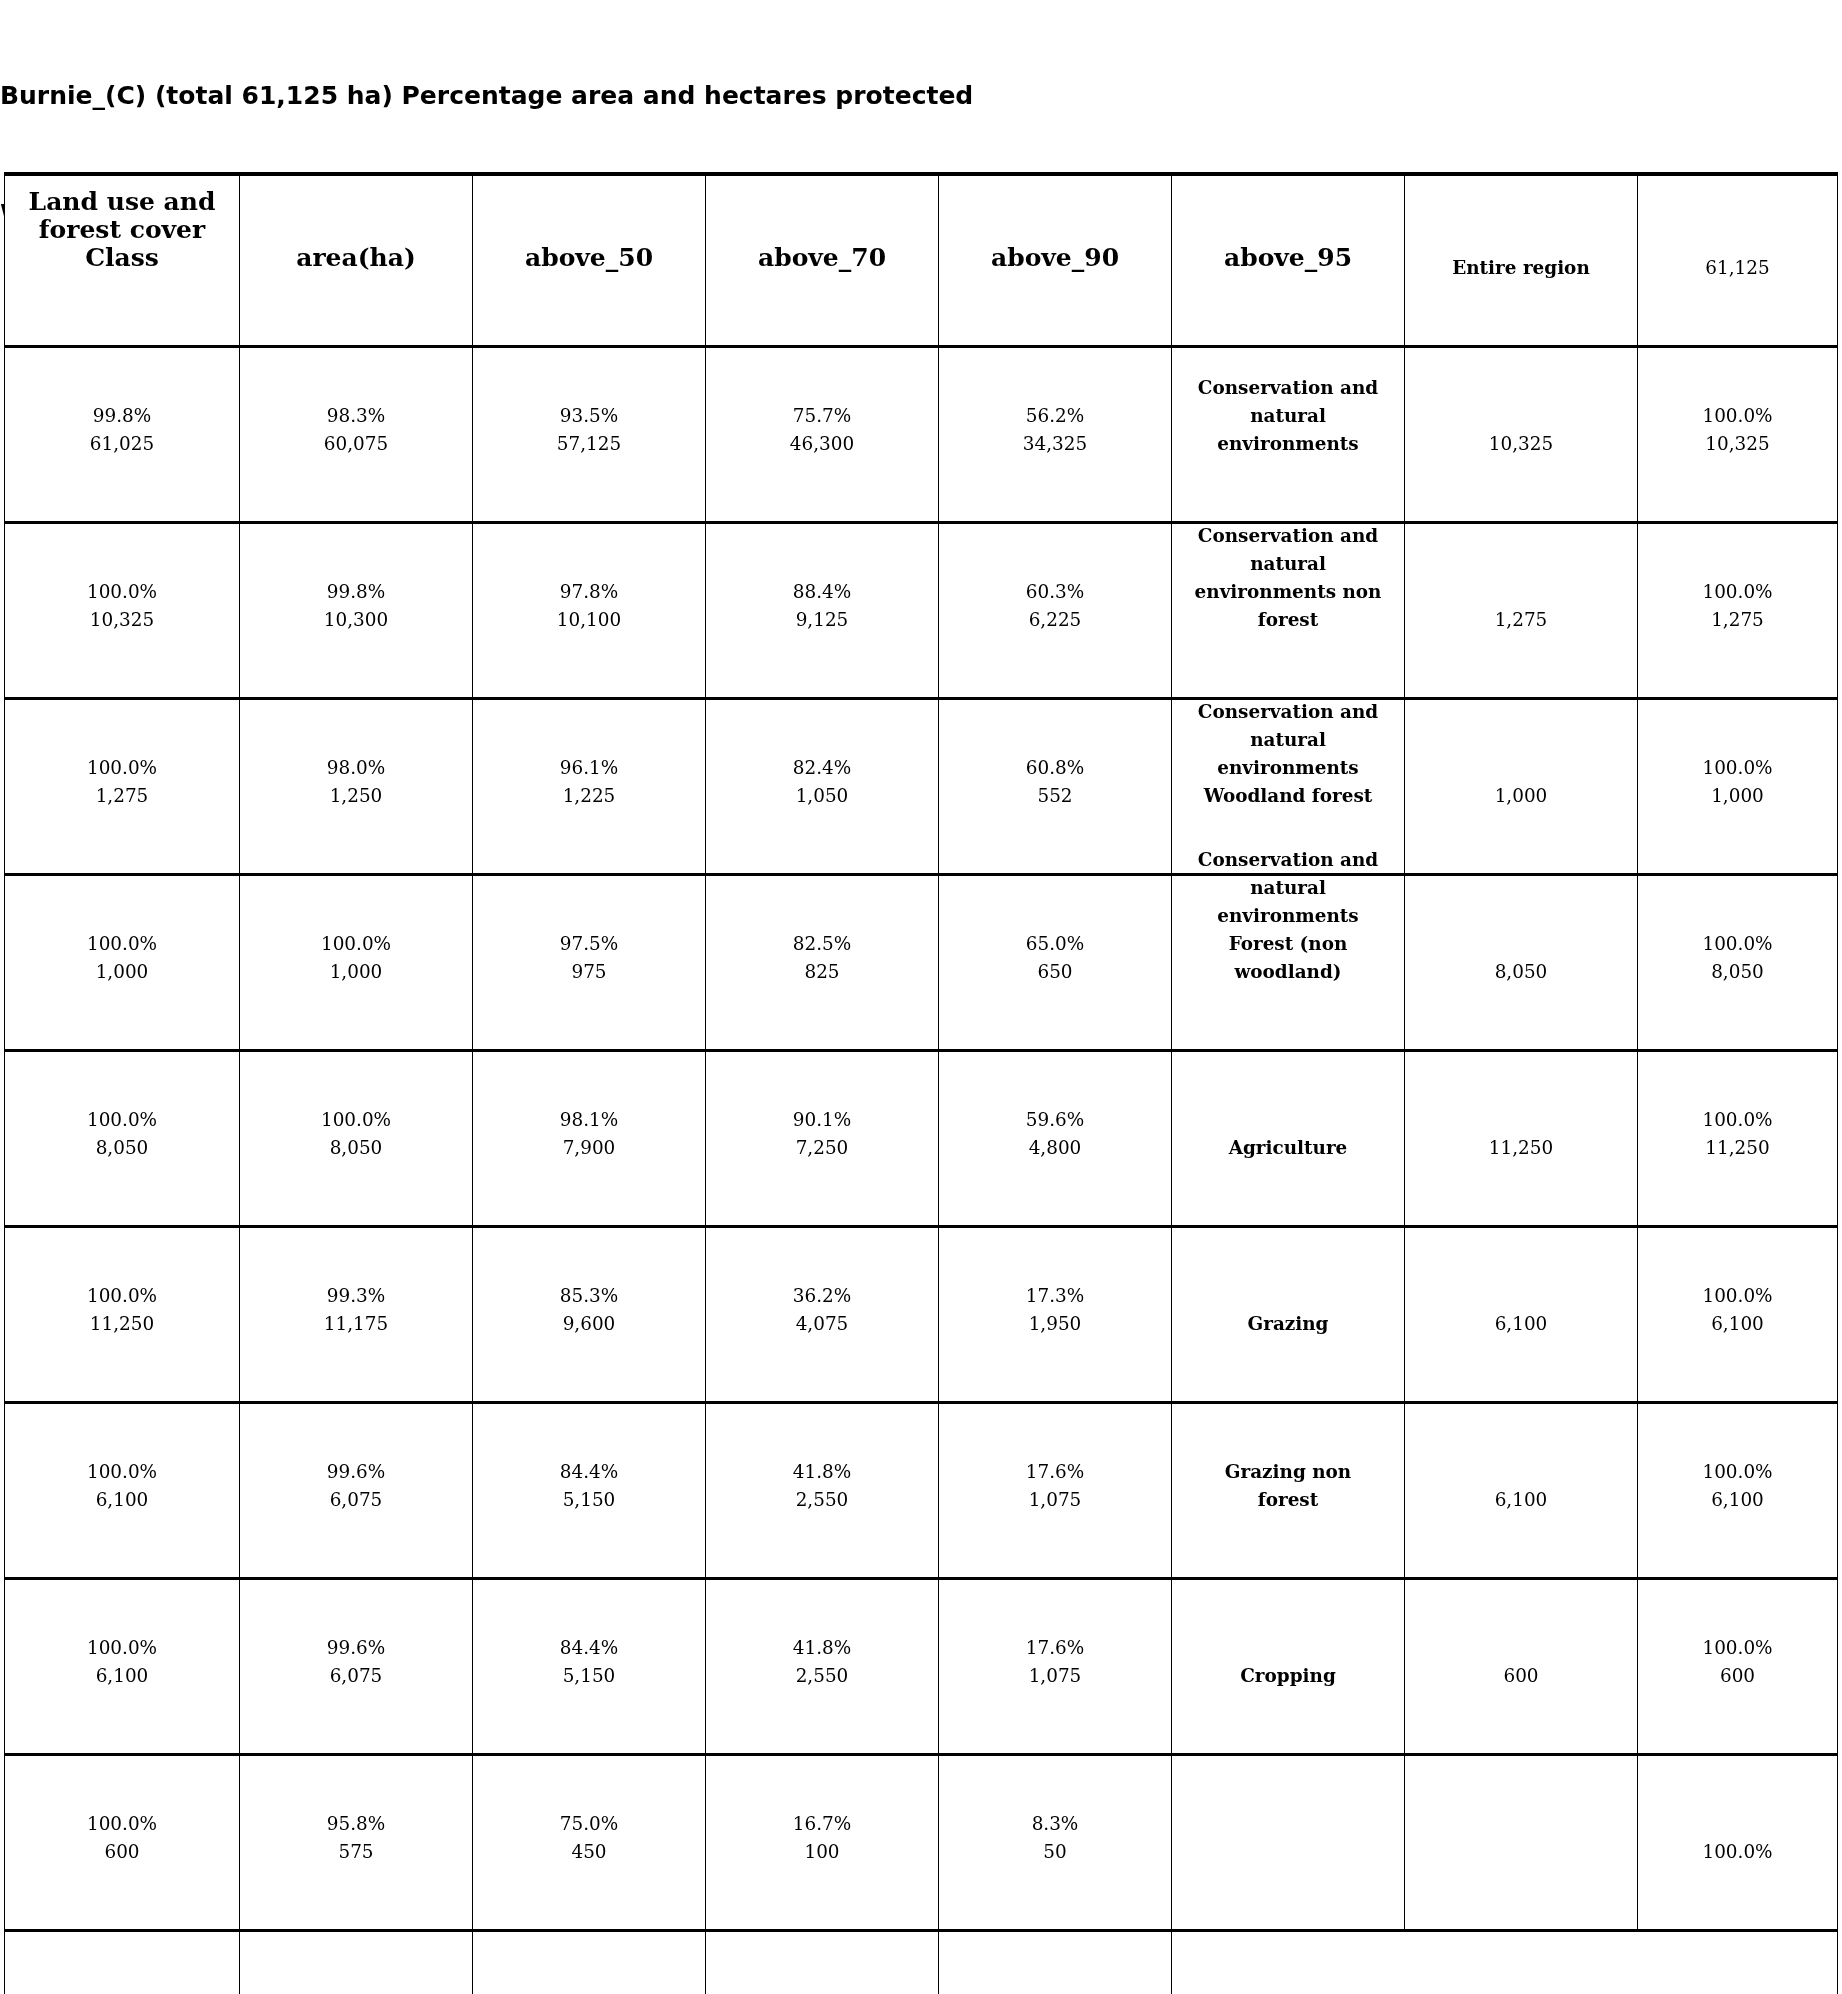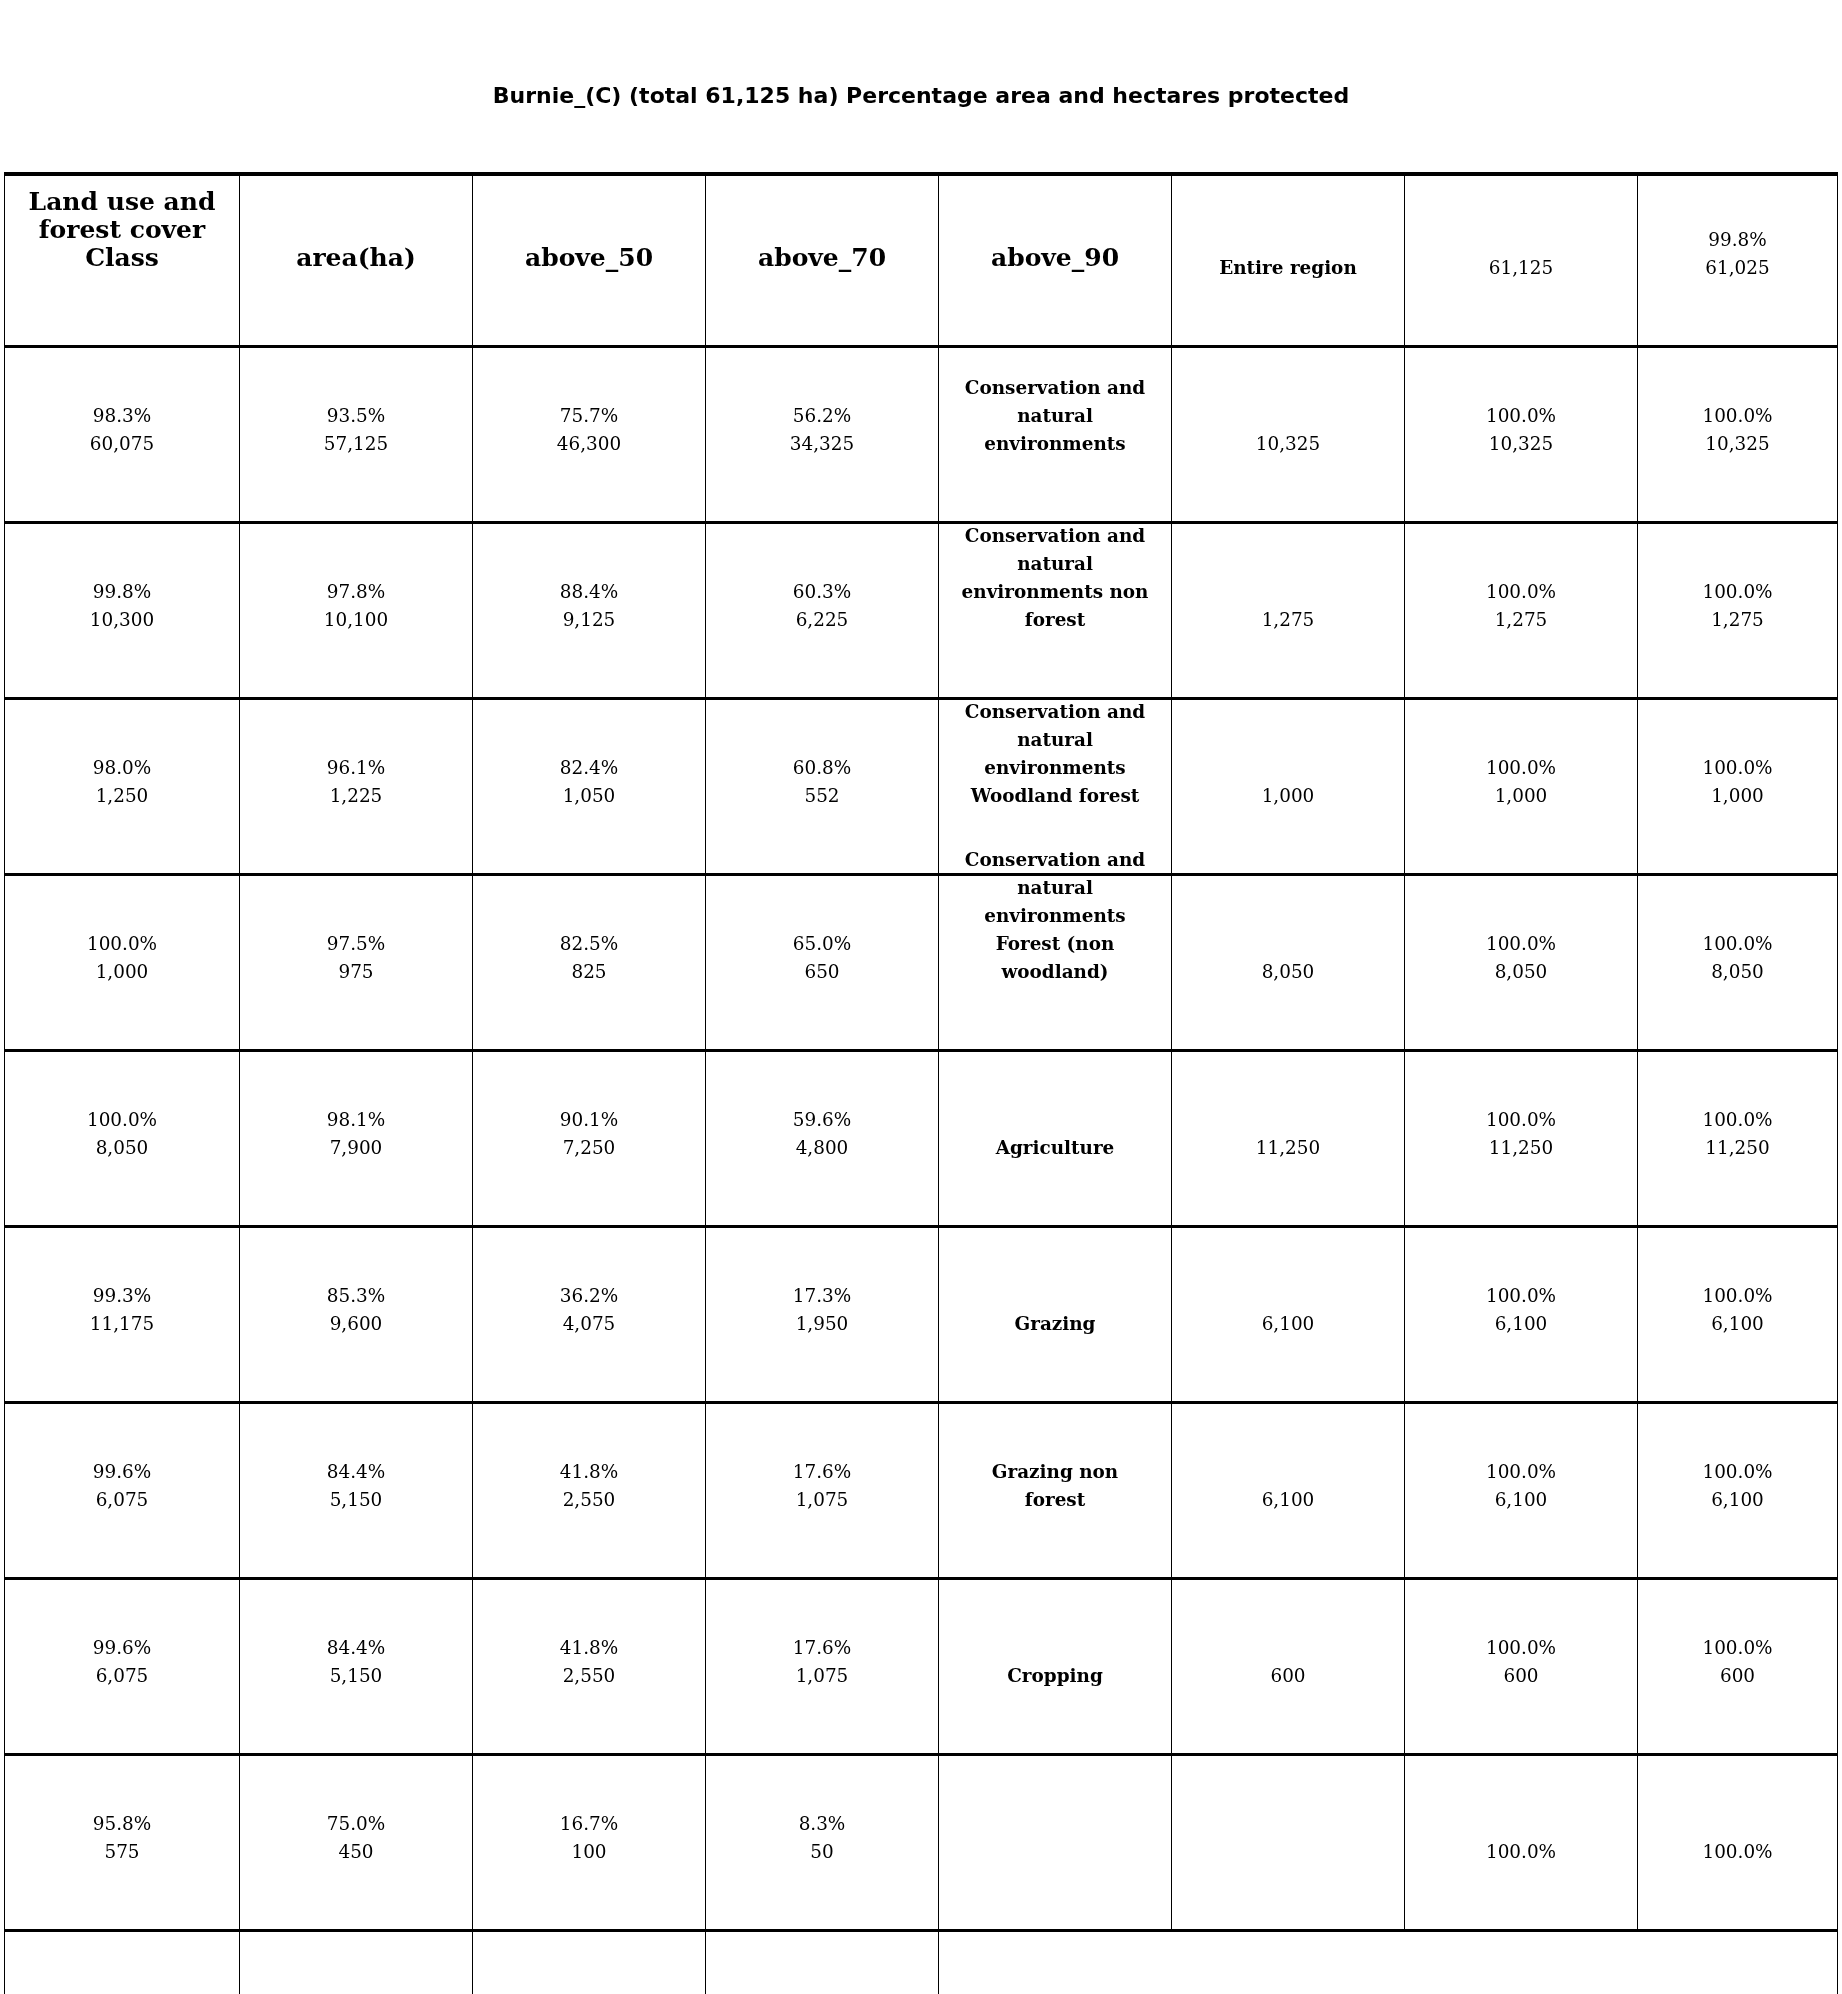--- a/index.html
+++ b/index.html
@@ -1,22 +1,22 @@
 <!DOCTYPE html>
 <html style="font-size:6.4px"><head>
 <meta charset="utf-8">
 <style>
   html,body{margin:0;padding:0;background:#fff;}
   .page{position:relative;width:1842px;height:2521px;background:#fff;overflow:hidden;
         font-family:"DejaVu Serif","Liberation Serif",serif;color:#000;}
 
   
-  .title{position:absolute;top:0.8px;left:0;width:100%;text-align:center;
+  .title{position:absolute;top:0.8px;left:0;width:100%;text-align:left;
          font-family:"DejaVu Sans","Liberation Sans",sans-serif;
-         font-weight:bold;font-size:22px;line-height:38px;white-space:pre;}
+         font-weight:bold;font-size:25px;line-height:38px;white-space:pre;}
 
   
   .grid{position:absolute;left:4px;top:172px;
         display:grid;
         grid-template-columns:235px 233px 233px 233px 233px 233px 233px 199px;
         grid-template-rows:172px repeat(11,176px);
         border-left:1.2px solid #000;border-right:1.2px solid #000;
         border-top:4px solid #000;background:#fff;}
   .cell{position:relative;border-right:1.2px solid #000;border-bottom:3.6px solid #000;
         box-sizing:border-box;overflow:visible;}
@@ -58,20 +58,25 @@
       <div class="cell head">
         <div class="bl">
           <div>above_70</div>
         </div>
       </div>
       <div class="cell head">
         <div class="bl">
           <div>above_90</div>
         </div>
       </div>
+      <div class="cell head">
+        <div class="bl">
+          <div>above_95</div>
+        </div>
+      </div>
       <div class="cell labelcell">
         <div class="bl">
           <div>Entire region</div>
         </div>
       </div>
       <div class="cell numcell">
         <div class="bl">
           <div>61,125</div>
         </div>
       </div>

